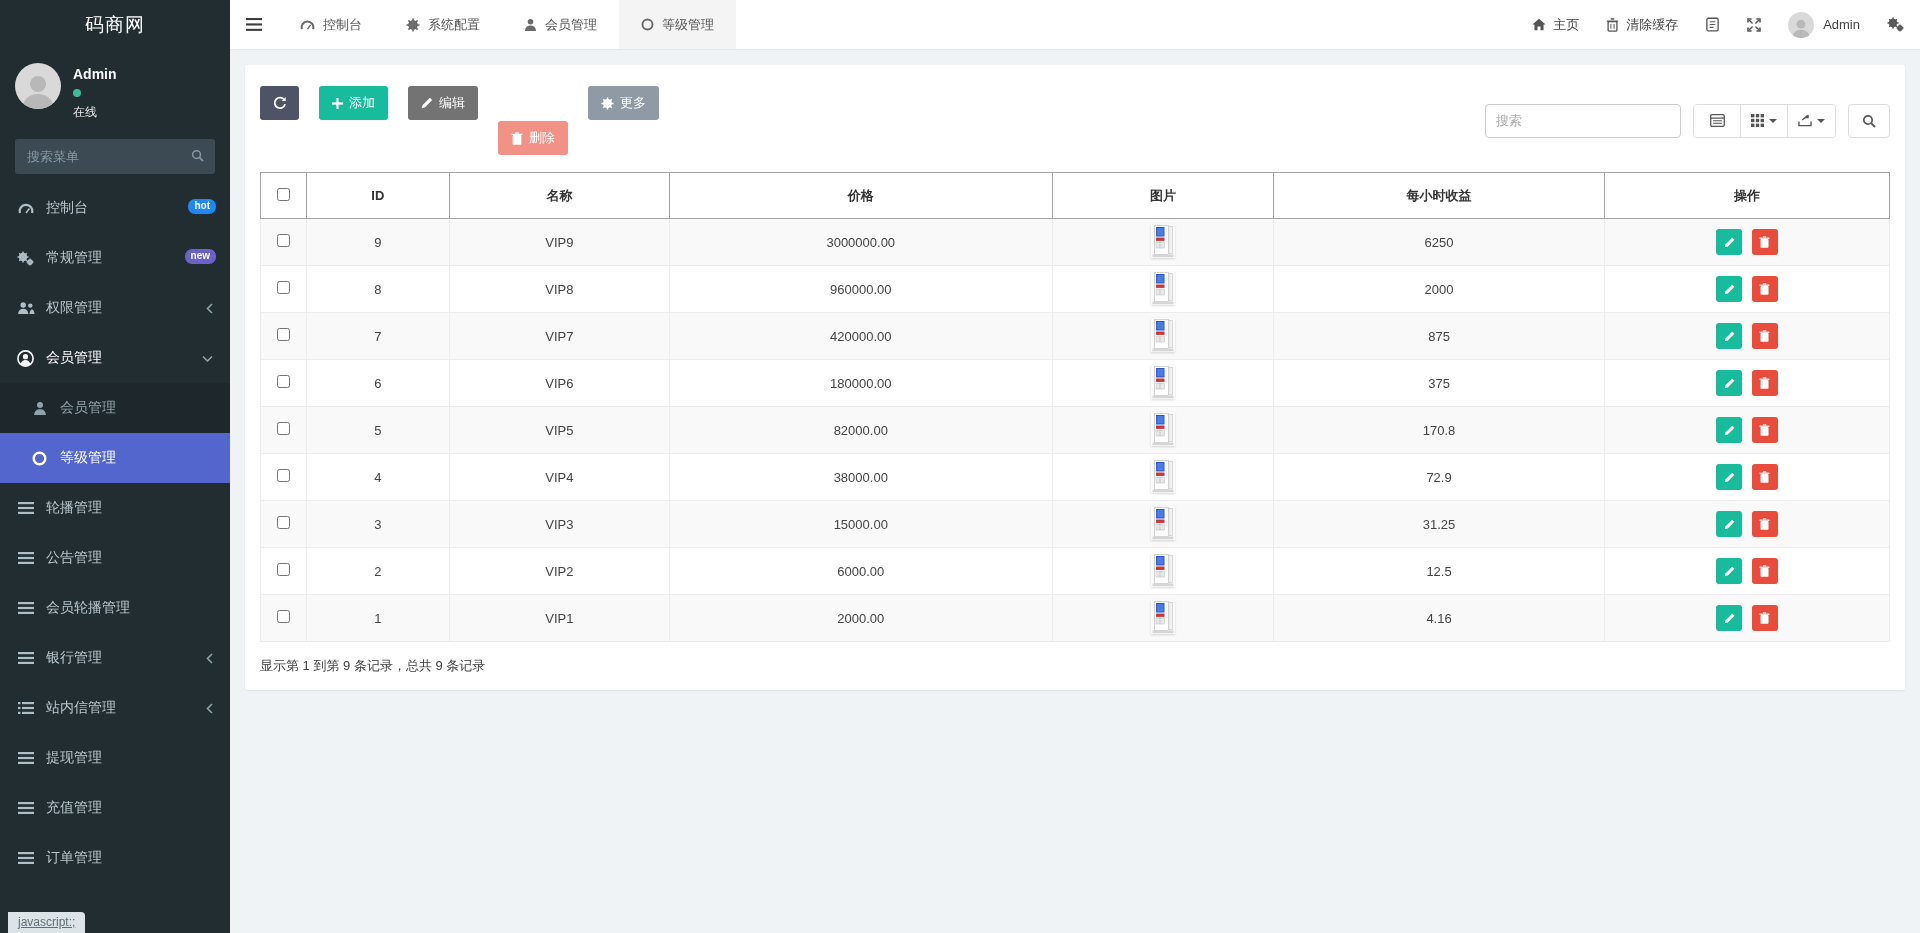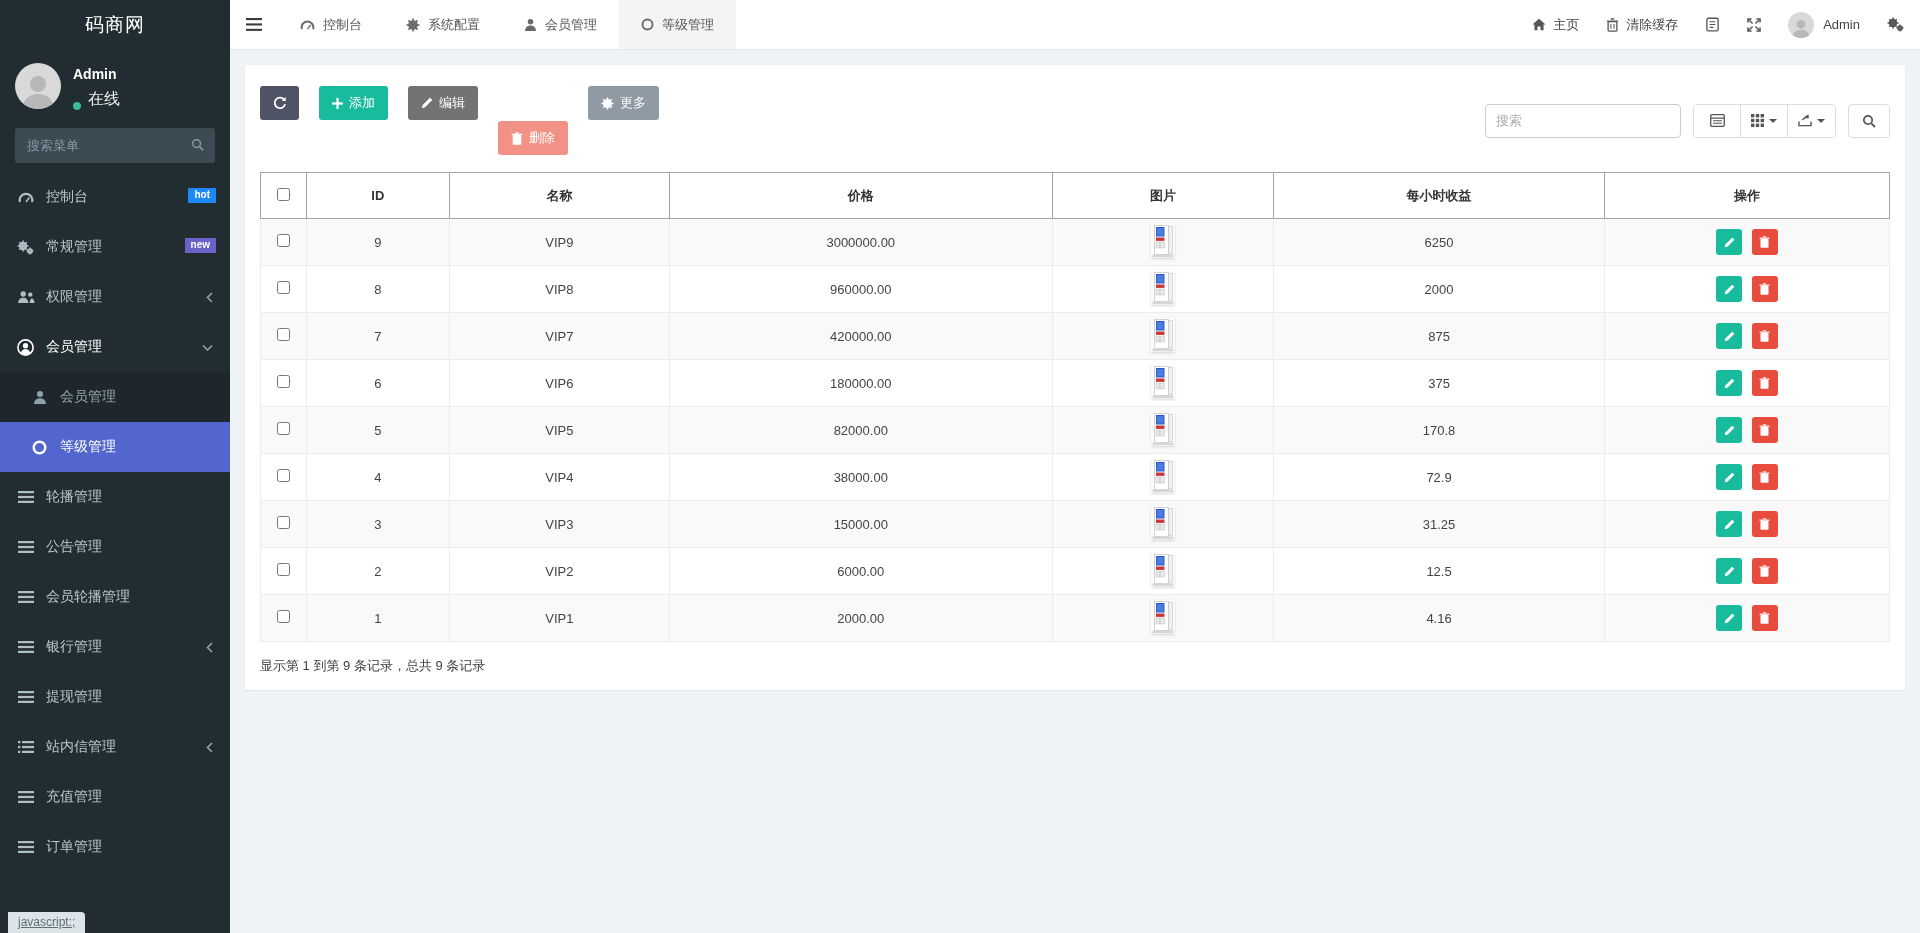--- a/index.html
+++ b/index.html
@@ -8,31 +8,31 @@
   svg { display:block; }
   .i { display:inline-flex; align-items:center; justify-content:center; line-height:0; flex-shrink:0; }
 
   
   .sidebar { width:230px; flex-shrink:0; background:#222d32; position:relative; z-index:5; }
   .logo { height:50px; display:flex; align-items:center; justify-content:center; color:#fff; font-size:19px; letter-spacing:1px; }
   .user-panel { display:flex; gap:12px; padding:13px 15px 8px; align-items:flex-start; }
   .avatar { width:46px; height:46px; border-radius:50%; background:#d9d9d9; overflow:hidden; display:flex; align-items:flex-end; justify-content:center; }
   .user-meta { padding-top:3px; }
   .user-name { color:#fff; font-weight:bold; font-size:14px; margin-bottom:7px; }
-  .user-status { font-size:16px; color:#ececec; display:flex; align-items:flex-end; gap:7px; }
+  .user-status { font-size:12px; color:#ececec; display:flex; align-items:flex-start; gap:7px;flex-direction:column; }
   .dot { width:8px; height:8px; border-radius:50%; background:#3dbb96; display:inline-block; }
   .side-search { margin:10px 15px 2px; position:relative; }
   .side-search input { width:100%; height:35px; background:#3b4a53; border:none; border-radius:3px; color:#fca5a5; padding:0 32px 0 12px; font-size:13px; outline:none; }
   .side-search input::placeholder { color:#8699a3; }
   .side-search .i { position:absolute; right:11px; top:10px; color:#8699a3; }
   .menu { margin-top:9px; }
   .menu-item { height:50px; display:flex; align-items:center; gap:11px; padding:0 16px; font-size:14px; color:#b8c7ce; cursor:pointer; position:relative; }
   .menu-item .i { width:19px; color:#aebfc7; }
   .menu-item.parent-active, .menu-item.parent-active .i { color:#fff; }
-  .badge { position:absolute; right:14px; top:16px; font-size:10px; font-weight:bold; color:#fff; padding:2px 6px 3px; border-radius:0; line-height:1;text-align:center; }
+  .badge { position:absolute; right:14px; top:16px; font-size:10px; font-weight:bold; color:#fff; padding:2px 6px 3px; border-radius:7px; line-height:1;text-align:center; }
   .badge.hot { background:#1e88f5; }
   .badge.new { background:#6a62c8; }
   .chev { position:absolute; right:17px; color:#8fa3ad; }
   .submenu { background:#1e282c; }
   .submenu .menu-item { padding-left:30px; color:#90a3ac; }
   .submenu .menu-item .i { color:#90a3ac; }
   .submenu .menu-item.active { background:#5266cd; color:#fff; }
   .submenu .menu-item.active .i { color:#fff; }
   .js-hint { position:fixed; left:8px; bottom:0; background:#dce4e7; color:#5e6f78; font-size:12px; padding:3px 10px 4px; border-top-right-radius:4px; z-index:20;text-decoration:underline; }
 
@@ -246,47 +246,47 @@
       <span class="chev">
           <svg width="7" height="11" viewBox="0 0 7 11">
             <polyline points="6,1 1.5,5.5 6,10" fill="none" stroke="currentColor" stroke-width="1.6"></polyline>
           </svg>
         </span>
     </div>
     <div class="menu-item">
       <span class="i">
           <svg width="16" height="12" viewBox="0 0 16 12">
             <g fill="currentColor">
-              <rect x="0" y="0" width="16" height="2.2"></rect>
-              <rect x="0" y="4.9" width="16" height="2.2"></rect>
-              <rect x="0" y="9.8" width="16" height="2.2"></rect>
-            </g>
-          </svg>
-        </span>
-      <span>提现管理</span>
-    </div>
-    <div class="menu-item">
-      <span class="i">
-          <svg width="16" height="12" viewBox="0 0 16 12">
-            <g fill="currentColor">
               <rect x="0" y="0" width="2.4" height="2.2"></rect>
               <rect x="4" y="0" width="12" height="2.2"></rect>
               <rect x="0" y="4.9" width="2.4" height="2.2"></rect>
               <rect x="4" y="4.9" width="12" height="2.2"></rect>
               <rect x="0" y="9.8" width="2.4" height="2.2"></rect>
               <rect x="4" y="9.8" width="12" height="2.2"></rect>
             </g>
           </svg>
         </span>
       <span>站内信管理</span>
       <span class="chev">
           <svg width="7" height="11" viewBox="0 0 7 11">
             <polyline points="6,1 1.5,5.5 6,10" fill="none" stroke="currentColor" stroke-width="1.6"></polyline>
           </svg>
         </span>
+    </div>
+    <div class="menu-item">
+      <span class="i">
+          <svg width="16" height="12" viewBox="0 0 16 12">
+            <g fill="currentColor">
+              <rect x="0" y="0" width="16" height="2.2"></rect>
+              <rect x="0" y="4.9" width="16" height="2.2"></rect>
+              <rect x="0" y="9.8" width="16" height="2.2"></rect>
+            </g>
+          </svg>
+        </span>
+      <span>提现管理</span>
     </div>
     <div class="menu-item">
       <span class="i">
           <svg width="16" height="12" viewBox="0 0 16 12">
             <g fill="currentColor">
               <rect x="0" y="0" width="16" height="2.2"></rect>
               <rect x="0" y="4.9" width="16" height="2.2"></rect>
               <rect x="0" y="9.8" width="16" height="2.2"></rect>
             </g>
           </svg>

